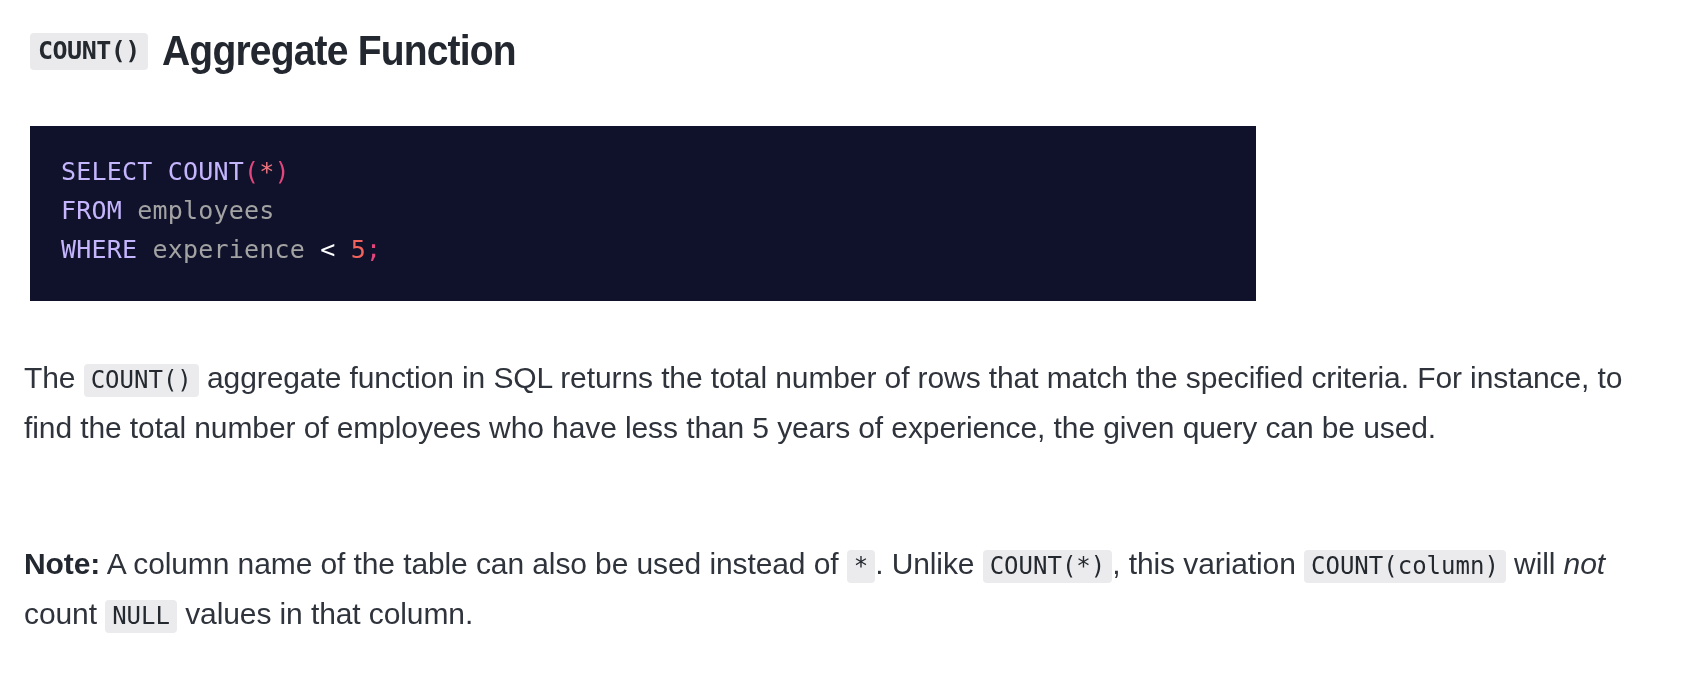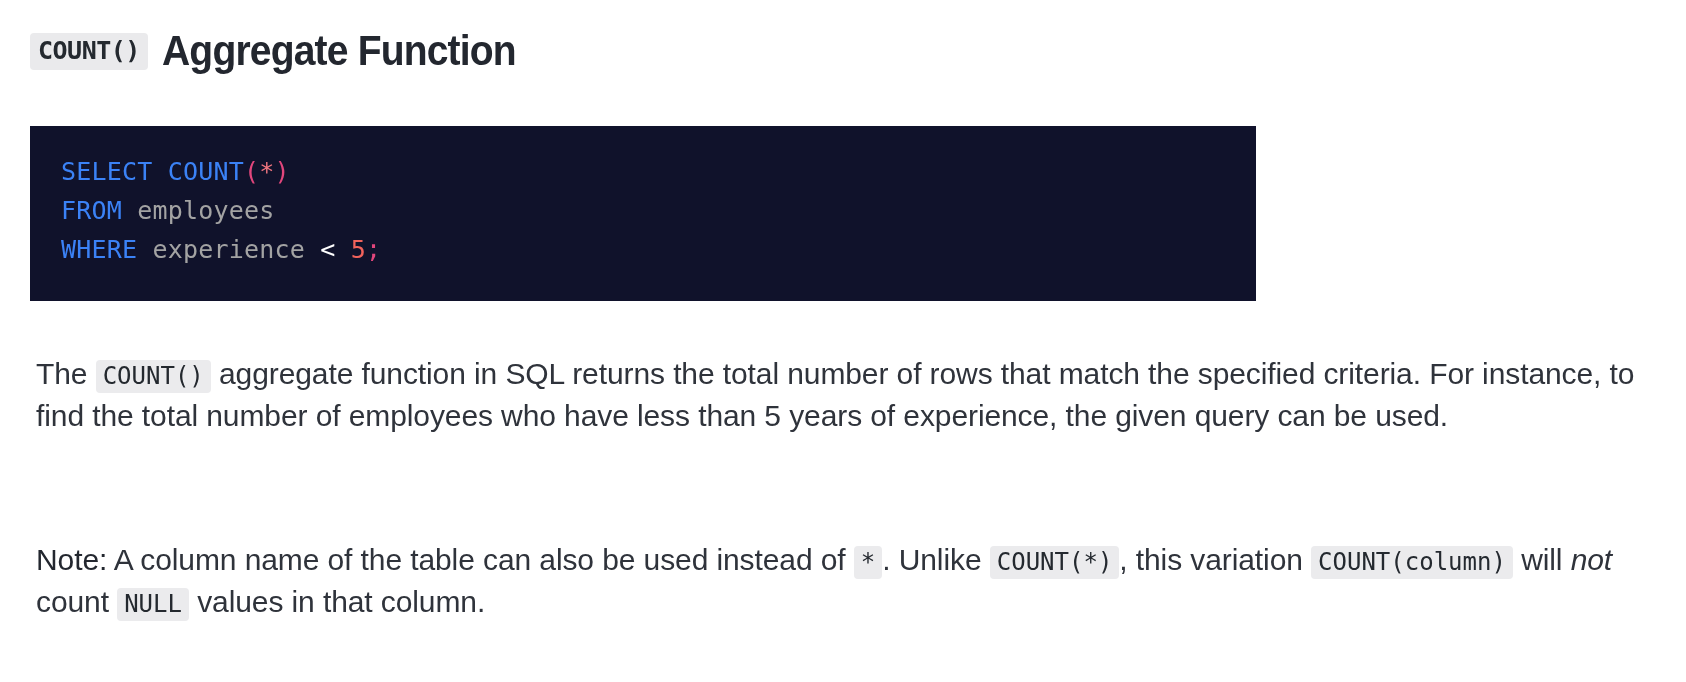--- a/index.html
+++ b/index.html
@@ -69,51 +69,51 @@
     overflow: hidden;
   }
   .code-line {
     font-family: "DejaVu Sans Mono", "Liberation Mono", monospace;
     font-size: 25px;
     line-height: 39px;
     white-space: pre;
     color: #ffffff;
     letter-spacing: 0.2px;
   }
-  .tok-kw   { color: #3b82f6; }
+  .tok-kw   { color: #c4b5fd; }
   .tok-punct{ color: #e2467c; }
   .tok-star { color: #f0757f; }
   .tok-num  { color: #f2635c; }
   .tok-plain{ color: #a3a3a3; }
   .tok-op   { color: #ffffff; }
 
   
   .para {
     position: absolute;
-    left: 36px;
+    left: 24px;
     width: 1620px;
     font-size: 30px;
-    line-height: 40px;
+    line-height: 48px;
     color: #2f333b;
     letter-spacing: -0.1px;
   }
   .para-1 { top: 324px; }
   .para-2 { top: 510px; }
 
   code.inline {
     background: #ebebed;
     color: #24292f;
     font-family: "DejaVu Sans Mono", "Liberation Mono", monospace;
     font-size: 24px;
     padding: 2px 7px 3px 7px;
     border-radius: 4px;
     letter-spacing: 0;
     white-space: nowrap;
   }
-  b.note-label { font-weight: 400; color: #23272f; }
+  b.note-label { font-weight: 700; color: #23272f; }
   i.em-not { }
 </style>
 </head>
 <body>
 
 <div class="page">
 
   <h1 class="heading">
     <code class="heading-code">COUNT()</code>
     <span class="heading-title">Aggregate Function</span>

